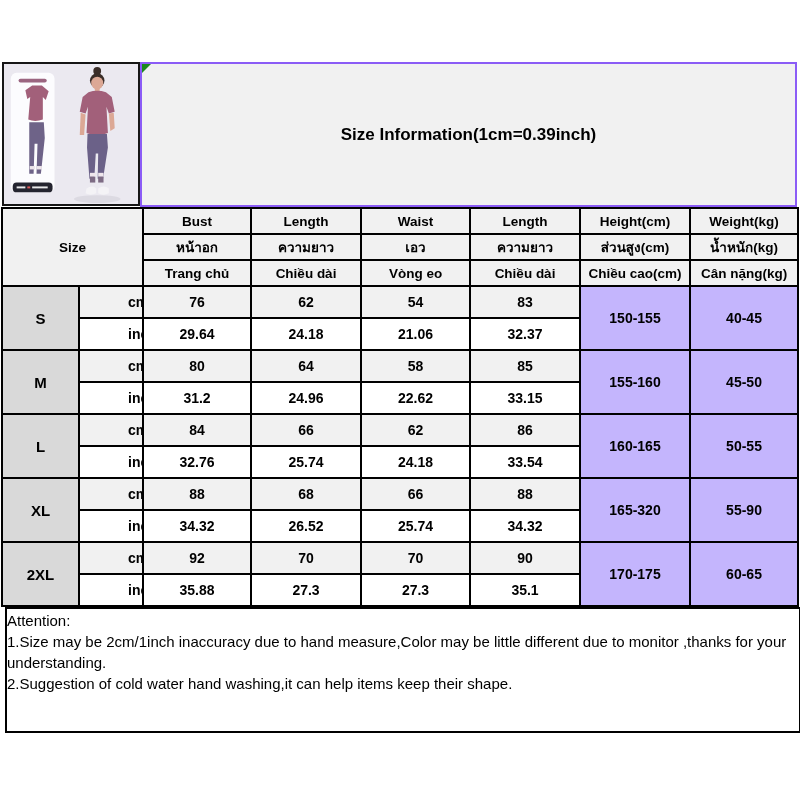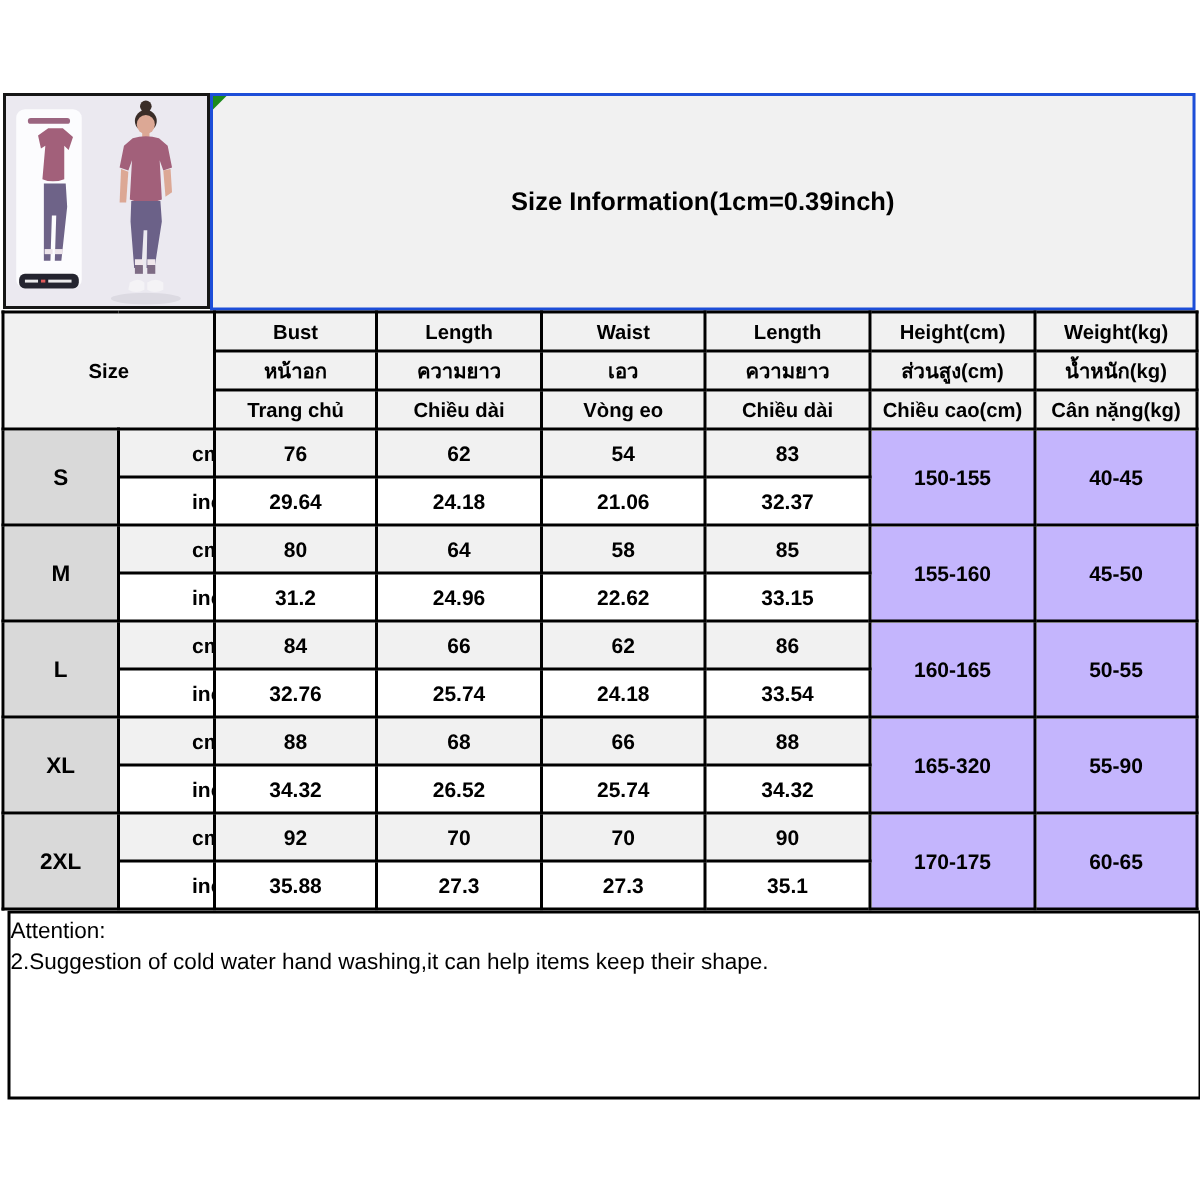--- a/index.html
+++ b/index.html
@@ -10,21 +10,21 @@
   }
   
   .photo{
     position:absolute;left:2px;top:62px;width:138px;height:144px;
     box-sizing:border-box;border:2px solid #161616;background:#ebe9f0;overflow:hidden;
   }
   .photo svg{display:block;width:100%;height:100%;}
   
   .title-box{
     position:absolute;left:140px;top:62px;width:657px;height:145px;
-    box-sizing:border-box;border:2px solid #1d4ed8;background:#f1f1f1;
+    box-sizing:border-box;border:2px solid #8b5cf6;background:#f1f1f1;
     display:flex;flex-direction:column;align-items:center;justify-content:center;
     gap:13px;
   }
   .title-box .line{font-weight:700;font-size:17px;line-height:24px;text-align:center;}
   .corner-flag{
     position:absolute;left:0;top:0;width:0;height:0;
     border-top:9px solid #1c8a1c;border-right:9px solid transparent;
   }
   
   .table-wrap{position:absolute;left:1px;top:207px;width:796px;}
@@ -221,14 +221,15 @@
           <td>27.3</td>
           <td>27.3</td>
           <td>35.1</td>
         </tr>
       </tbody>
   </table>
 </div>
 
 <div class="attention">
   <div>Attention:</div>
+  <div>1.Size may be 2cm/1inch inaccuracy due to hand measure,Color may be little different due to monitor ,thanks for your understanding.</div>
   <div>2.Suggestion of cold water hand washing,it can help items keep their shape.</div>
 </div>
 
 </body></html>

